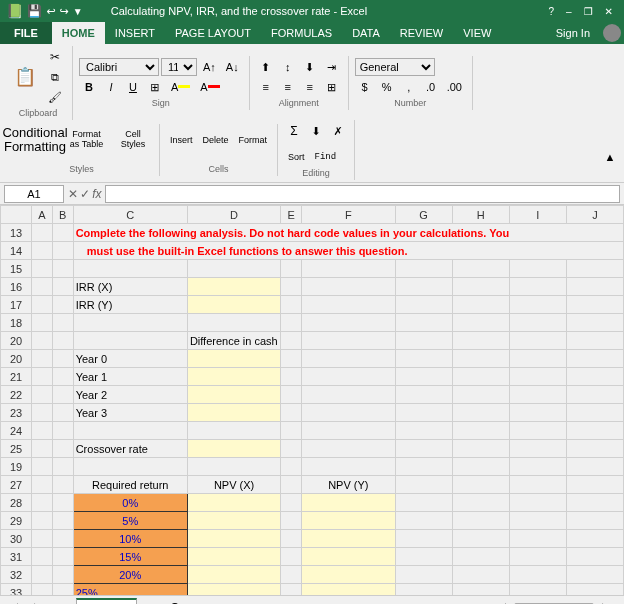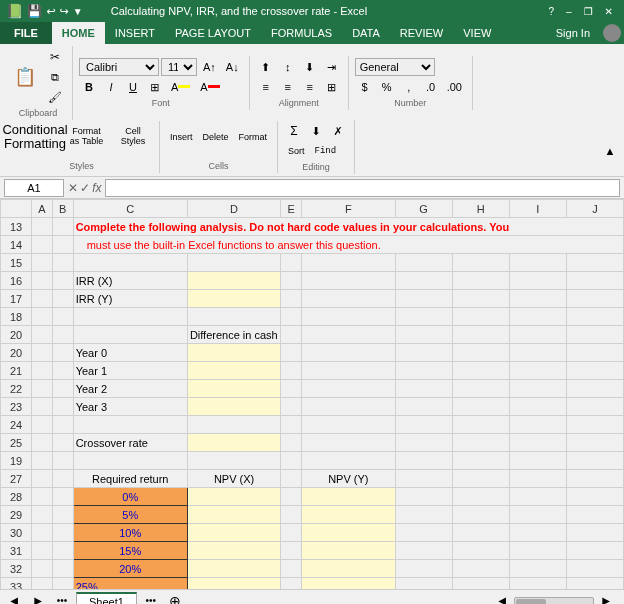--- a/index.html
+++ b/index.html
@@ -256,21 +256,21 @@
       <button class="tb-btn">
           <i>I</i>
         </button>
       <button class="tb-btn">
           <u>U</u>
         </button>
       <button class="tb-btn">⊞</button>
       <button class="tb-btn">A<span style="display:block;width:12px;height:3px;background:yellow;margin-top:-1px;"></span></button>
       <button class="tb-btn">A<span style="display:block;width:12px;height:3px;background:red;margin-top:-1px;"></span></button>
     </div>
-    <div class="toolbar-group-label">Font</div>
+    <div class="toolbar-group-label">Sign</div>
   </div>
 
   <div class="toolbar-group">
     <div class="toolbar-row">
       <button class="tb-btn">⬆</button>
       <button class="tb-btn">↕</button>
       <button class="tb-btn">⬇</button>
       <button class="tb-btn">⇥</button>
     </div>
     <div class="toolbar-row" style="margin-top:2px;">
@@ -327,21 +327,21 @@
     </div>
     <div class="toolbar-group-label">Cells</div>
   </div>
 
   <div class="toolbar-group">
     <div class="toolbar-row">
       <button class="tb-btn" style="font-size:12px;">Σ</button>
       <button class="tb-btn" style="font-size:11px;">⬇</button>
       <button class="tb-btn" style="font-size:11px;">✗</button>
     </div>
-    <div class="toolbar-row" style="margin-top:2px;">
+    <div class="toolbar-row" style="margin-top:8px;">
       <button class="tb-btn" style="font-size:9px;">Sort</button>
       <button class="tb-btn" style="font-size:9px;font-family:Liberation Mono, monospace;">Find</button>
     </div>
     <div class="toolbar-group-label">Editing</div>
   </div>
 
   <div style="flex:1;"></div>
   <button class="tb-btn" style="align-self:flex-end;margin-bottom:14px;">▲</button>
 </div>
 
@@ -392,21 +392,21 @@
           <th>13</th>
           <td></td>
           <td></td>
           <td colspan="8" class="text-red" style="font-weight:bold;white-space:nowrap;overflow:visible;">Complete the following analysis. Do not hard code values in your calculations. You</td>
         </tr>
 
         <tr>
           <th>14</th>
           <td></td>
           <td></td>
-          <td colspan="8" class="text-red" style="font-weight:normal;white-space:nowrap;overflow:visible;padding-left:13px;">must use the built-in Excel functions to answer this question.</td>
+          <td colspan="8" class="text-red" style="font-weight:bold;white-space:nowrap;overflow:visible;padding-left:13px;">must use the built-in Excel functions to answer this question.</td>
         </tr>
 
         <tr>
           <th>15</th>
           <td></td>
           <td></td>
           <td></td>
           <td></td>
           <td></td>
           <td></td>

